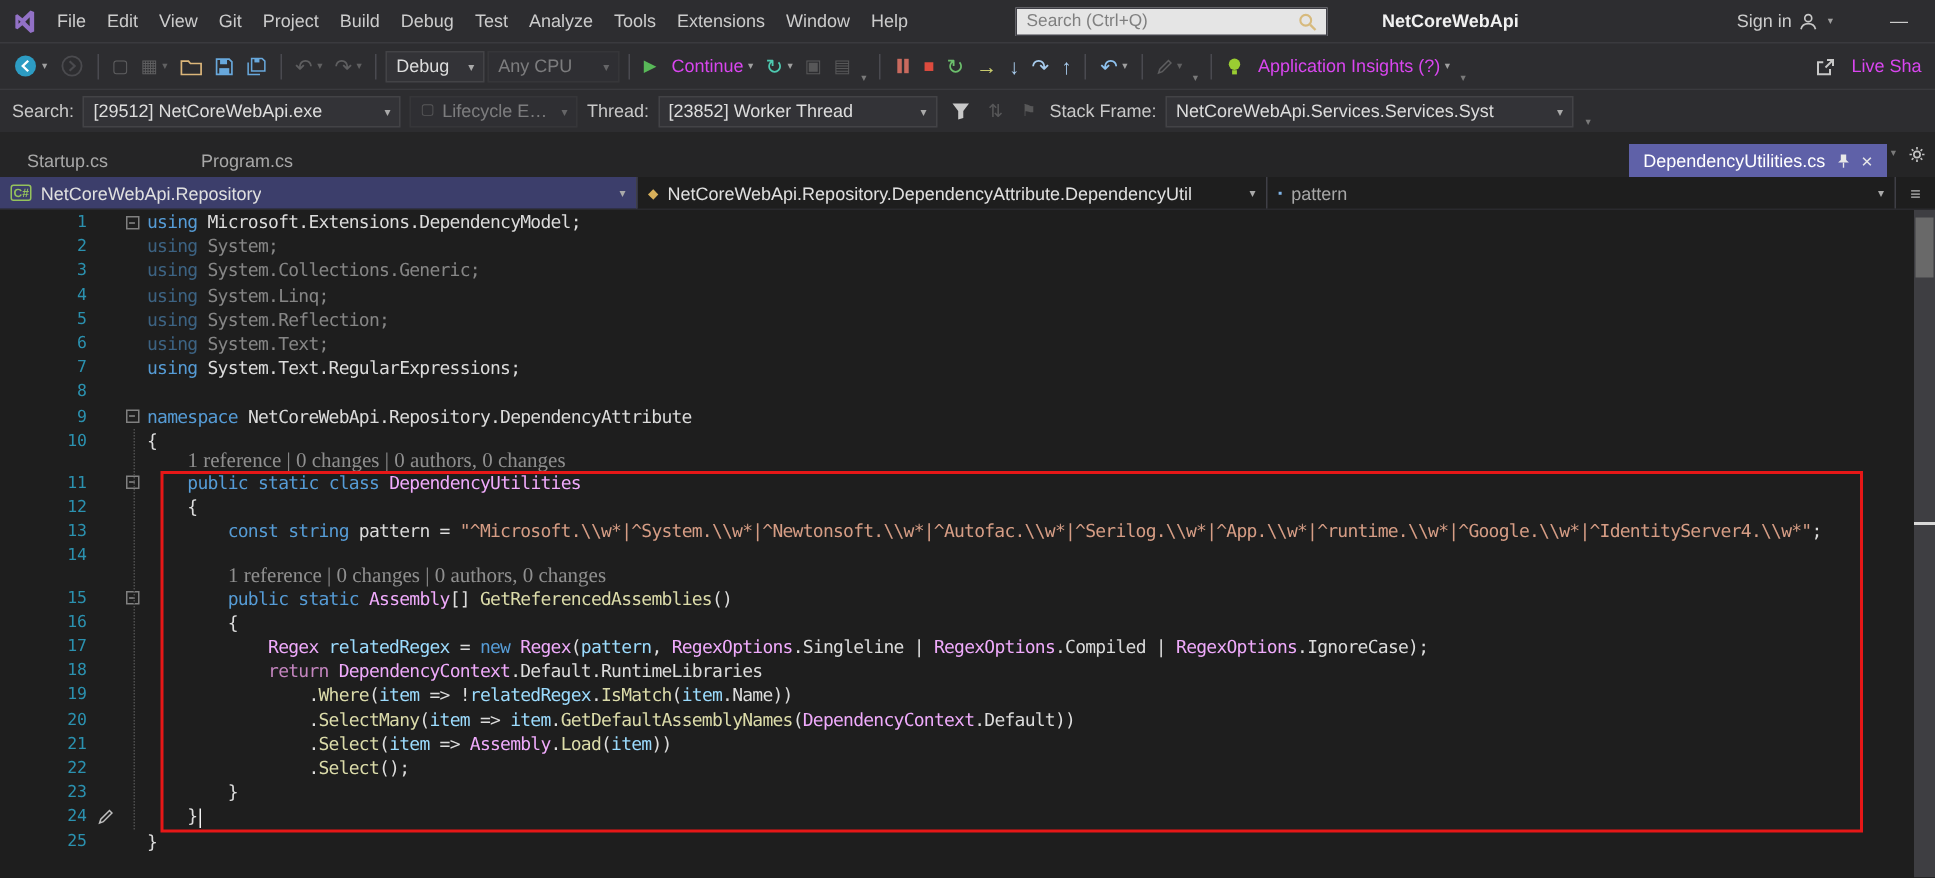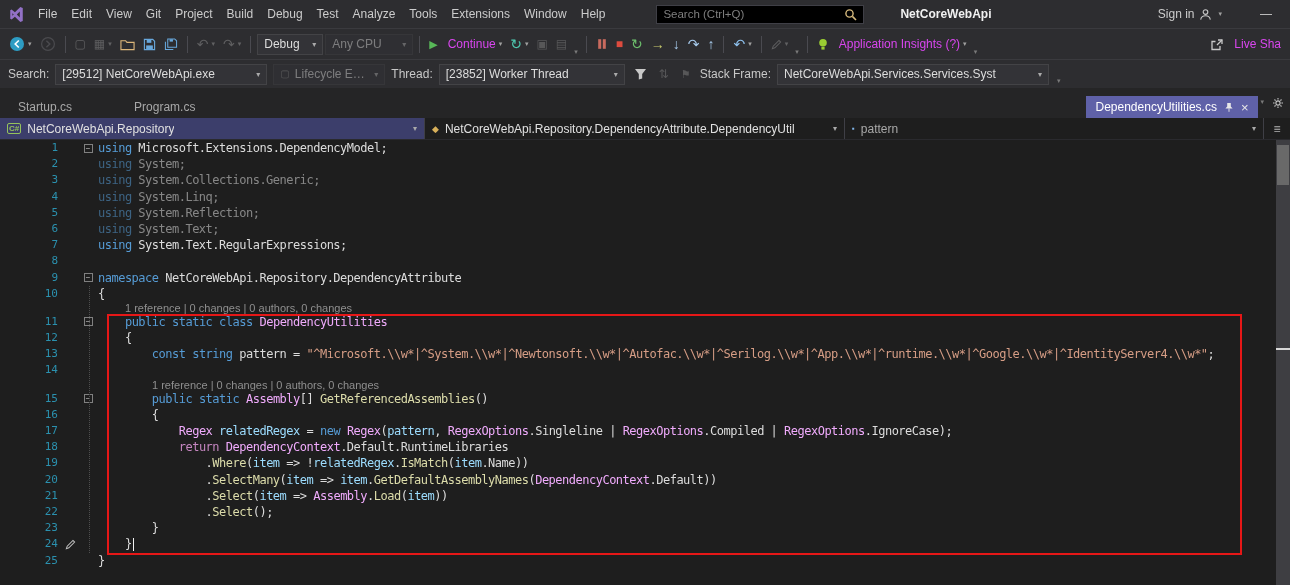--- a/index.html
+++ b/index.html
@@ -5,22 +5,22 @@
   html,body{margin:0;padding:0}
   body{width:1290px;height:585px;overflow:hidden;background:#1E1E1E;
        font-family:"Liberation Sans",sans-serif;font-size:12px;color:#CCC}
   .shell{position:relative;width:1290px;height:585px}
 
   
   .menubar{height:28px;background:#2D2D30;display:flex;align-items:center;padding:0 8px;box-sizing:border-box}
   .vs-logo{display:flex;align-items:center;margin-right:6px}
   .menu-items{display:flex;height:100%}
   .menu-item{padding:12px 7px;display:flex;align-items:center;color:#CCCCCC;cursor:default;white-space:nowrap}
-  .searchbox{width:208px;height:19px;background:#000000;border:1px solid #3F3F46;display:flex;align-items:center;
-             justify-content:space-between;padding:0 6px;margin-left:44px;box-sizing:border-box}
+  .searchbox{width:208px;height:19px;background:#e5e5e5;border:1px solid #3F3F46;display:flex;align-items:center;
+             justify-content:space-between;padding:0 6px;margin-left:65px;box-sizing:border-box}
   .search-ph{color:#7F7F7F;font-size:11.5px}
   .win-title{font-weight:bold;color:#F1F1F1;margin-left:36px;white-space:nowrap}
   .right-group{margin-left:auto;display:flex;align-items:center;gap:28px}
   .signin{display:flex;align-items:center;gap:5px;color:#CCC}
   .min-btn{color:#CCC;padding:0 10px;font-size:12px}
 
   
   .toolbar{height:31px;background:#2D2D30;border-top:1px solid #3A3A3E;display:flex;align-items:center;
            padding:0 6px;gap:2px;box-sizing:border-box;overflow:hidden;white-space:nowrap}
   .debugbar{height:29px;background:#2D2D30;border-top:1px solid #3A3A3E;display:flex;align-items:center;
@@ -63,22 +63,22 @@
           font-family:"DejaVu Sans Mono","Liberation Mono",monospace;font-size:12px;letter-spacing:-0.5px;color:#DCDCDC}
   .row{display:flex;height:16.2px;line-height:16.2px;white-space:pre}
   .glyphcol{width:38px;flex:none}
   .numcol{width:20px;flex:none;text-align:right;color:#2B91AF;font-size:11px;letter-spacing:0}
   .spacecol{width:24px;flex:none;display:flex;align-items:center;justify-content:center}
   .foldcol{width:12px;flex:none;display:flex;align-items:center;justify-content:center}
   .fold-box{width:9px;height:9px;border:1px solid #808080;background:#1E1E1E;color:#C8C8C8;font-size:8px;line-height:7px;
             text-align:center;font-family:"Liberation Sans",sans-serif;letter-spacing:0;box-sizing:border-box}
   .codecol{padding-left:4px;white-space:pre}
   .dimline{opacity:.55}
-  .lens-row{height:12px;line-height:12px;display:flex;font-family:Liberation Sans, sans-serif;
-            font-size:11px;color:#8F8F8F;letter-spacing:0}
+  .lens-row{height:12px;line-height:12px;display:flex;font-family:Liberation Serif, serif;
+            font-size:14px;color:#8F8F8F;letter-spacing:0}
   .tk-k{color:#569CD6}.tk-kc{color:#C586C0}.tk-t{color:#f0abfc}.tk-m{color:#DCDCAA}
   .tk-v{color:#9CDCFE}.tk-s{color:#D69D85}.tk-p{color:#DCDCDC}
   .caretbar{display:inline-block;width:1.5px;height:13px;background:#F1F1F1;vertical-align:middle;margin-left:1px}
   .outline-guide{position:absolute;left:89px;top:146px;height:267px;border-left:1px dotted #4E4E4E}
 
   
   .red-box{position:absolute;left:107px;top:314px;width:1135px;height:241px;border:2px solid #E61717;
            z-index:50;pointer-events:none;box-sizing:border-box}
   .vscroll{position:absolute;right:0;top:140px;width:14px;height:445px;background:#3E3E42;z-index:40}
   .vscroll .thumb{position:absolute;top:5px;left:1px;width:12px;height:40px;background:#696969}

